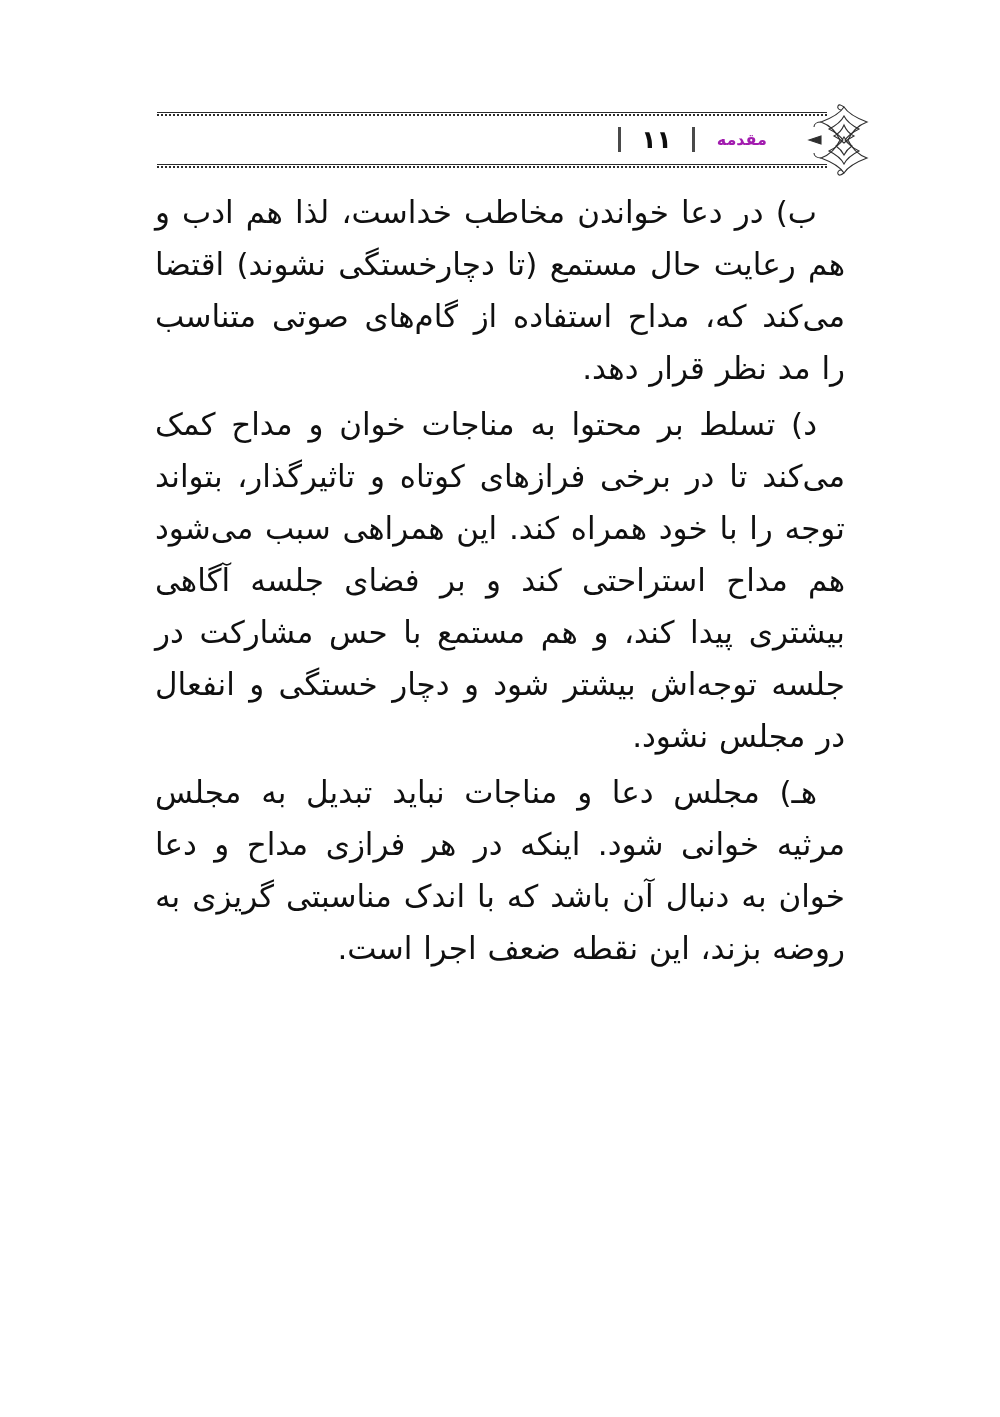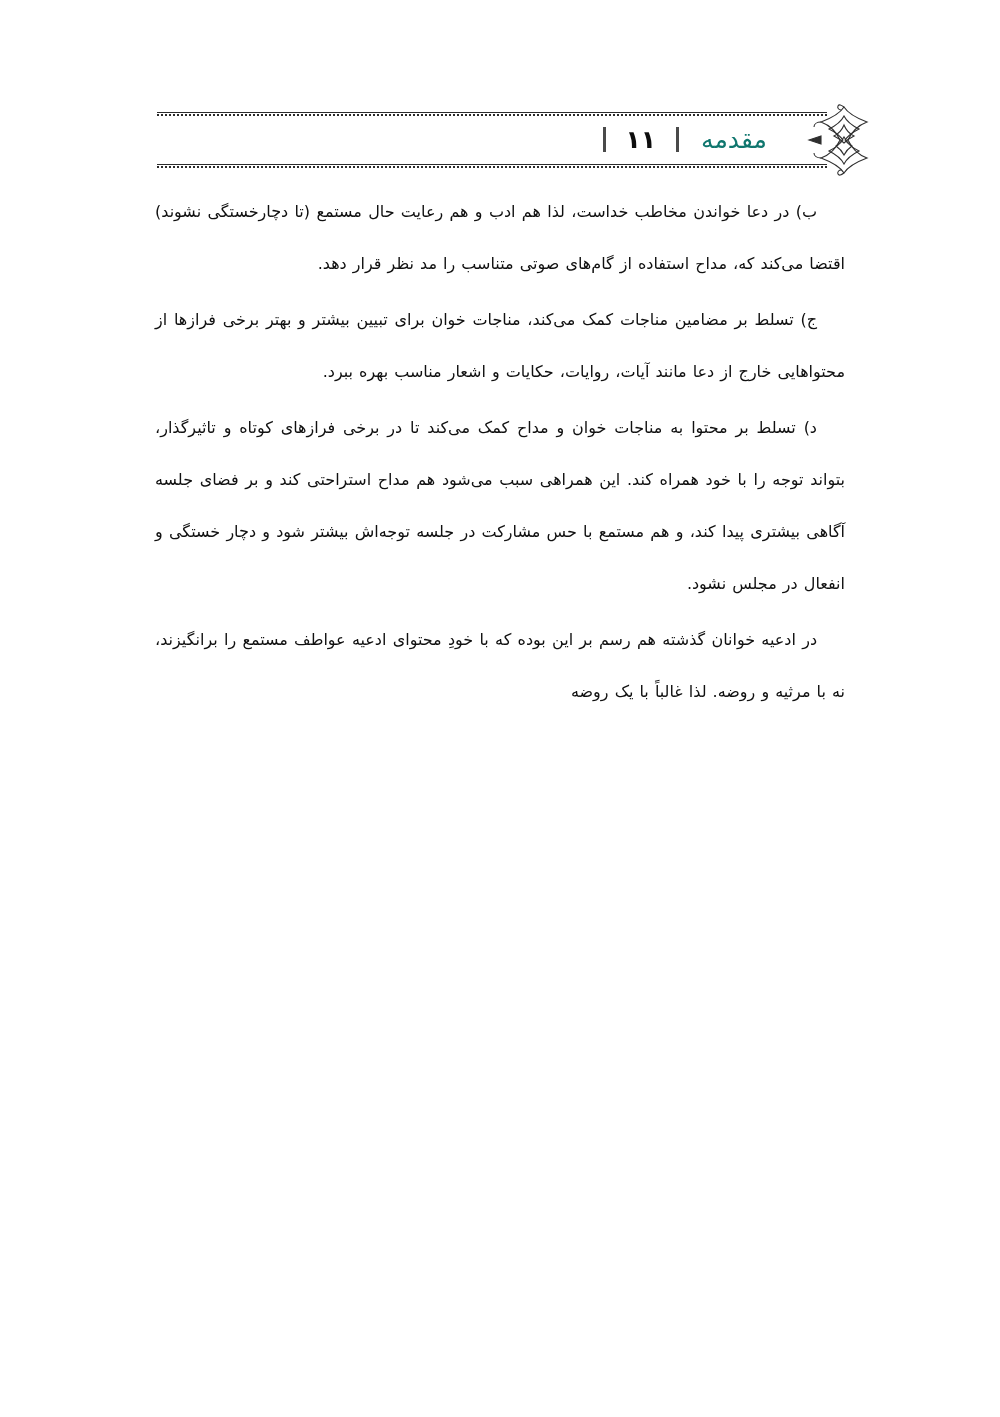--- a/index.html
+++ b/index.html
@@ -80,23 +80,23 @@
     right: 72px;
     display: flex;
     flex-direction: row;
     align-items: center;
     height: 42px;
     gap: 0;
     white-space: nowrap;
   }
 
   .header-title {
-    font-size: 25px;
-    font-weight: 400;
-    color: #0f766e;
+    font-size: 16px;
+    font-weight: 700;
+    color: #a21caf;
     letter-spacing: 1px;
     padding: 0 6px;
   }
 
   .header-sep {
     display: inline-block;
     width: 3px;
     height: 25px;
     background: #4a4a4a;
     margin: 0 16px;
@@ -114,21 +114,21 @@
   .body-text {
     position: absolute;
     top: 186px;
     right: 155px;
     left: 155px;
     width: 690px;
   }
 
   .para {
     margin: 0 0 4px 0;
-    font-size: 16px;
+    font-size: 31px;
     line-height: 52px;
     color: #101010;
     text-align: justify;
     text-justify: inter-word;
     text-indent: 28px;
     word-spacing: 1px;
     font-weight: 400;
   }
 
   .para:last-child {
@@ -173,18 +173,17 @@
       <span class="header-title">مقدمه</span>
       <span class="header-sep"></span>
       <span class="header-pageno">۱۱</span>
       <span class="header-sep"></span>
     </div>
 
   </div>
 
   <div class="body-text">
     <p class="para">ب) در دعا خواندن مخاطب خداست، لذا هم ادب و هم رعایت حال مستمع (تا دچارخستگی نشوند) اقتضا می‌کند که، مداح استفاده از گام‌های صوتی متناسب را مد نظر قرار دهد.</p>
-    <p class="para">ج) تسلط بر مضامین مناجات کمک می‌کند، مناجات خوان برای تبیین بیشتر و بهتر برخی فرازها از محتواهایی خارج از دعا مانند آیات، روایات، حکایات و اشعار مناسب بهره ببرد.</p>
     <p class="para">د) تسلط بر محتوا به مناجات خوان و مداح کمک می‌کند تا در برخی فرازهای کوتاه و تاثیرگذار، بتواند توجه را با خود همراه کند. این همراهی سبب می‌شود هم مداح استراحتی کند و بر فضای جلسه آگاهی بیشتری پیدا کند، و هم مستمع با حس مشارکت در جلسه توجه‌اش بیشتر شود و دچار خستگی و انفعال در مجلس نشود.</p>
-    <p class="para">در ادعیه خوانان گذشته هم رسم بر این بوده که با خودِ محتوای ادعیه عواطف مستمع را برانگیزند، نه با مرثیه و روضه. لذا غالباً با یک روضه</p>
+    <p class="para">هـ) مجلس دعا و مناجات نباید تبدیل به مجلس مرثیه خوانی شود. اینکه در هر فرازی مداح و دعا خوان به دنبال آن باشد که با اندک مناسبتی گریزی به روضه بزند، این نقطه ضعف اجرا است.</p>
   </div>
 
 </div>
 
 </body></html>

